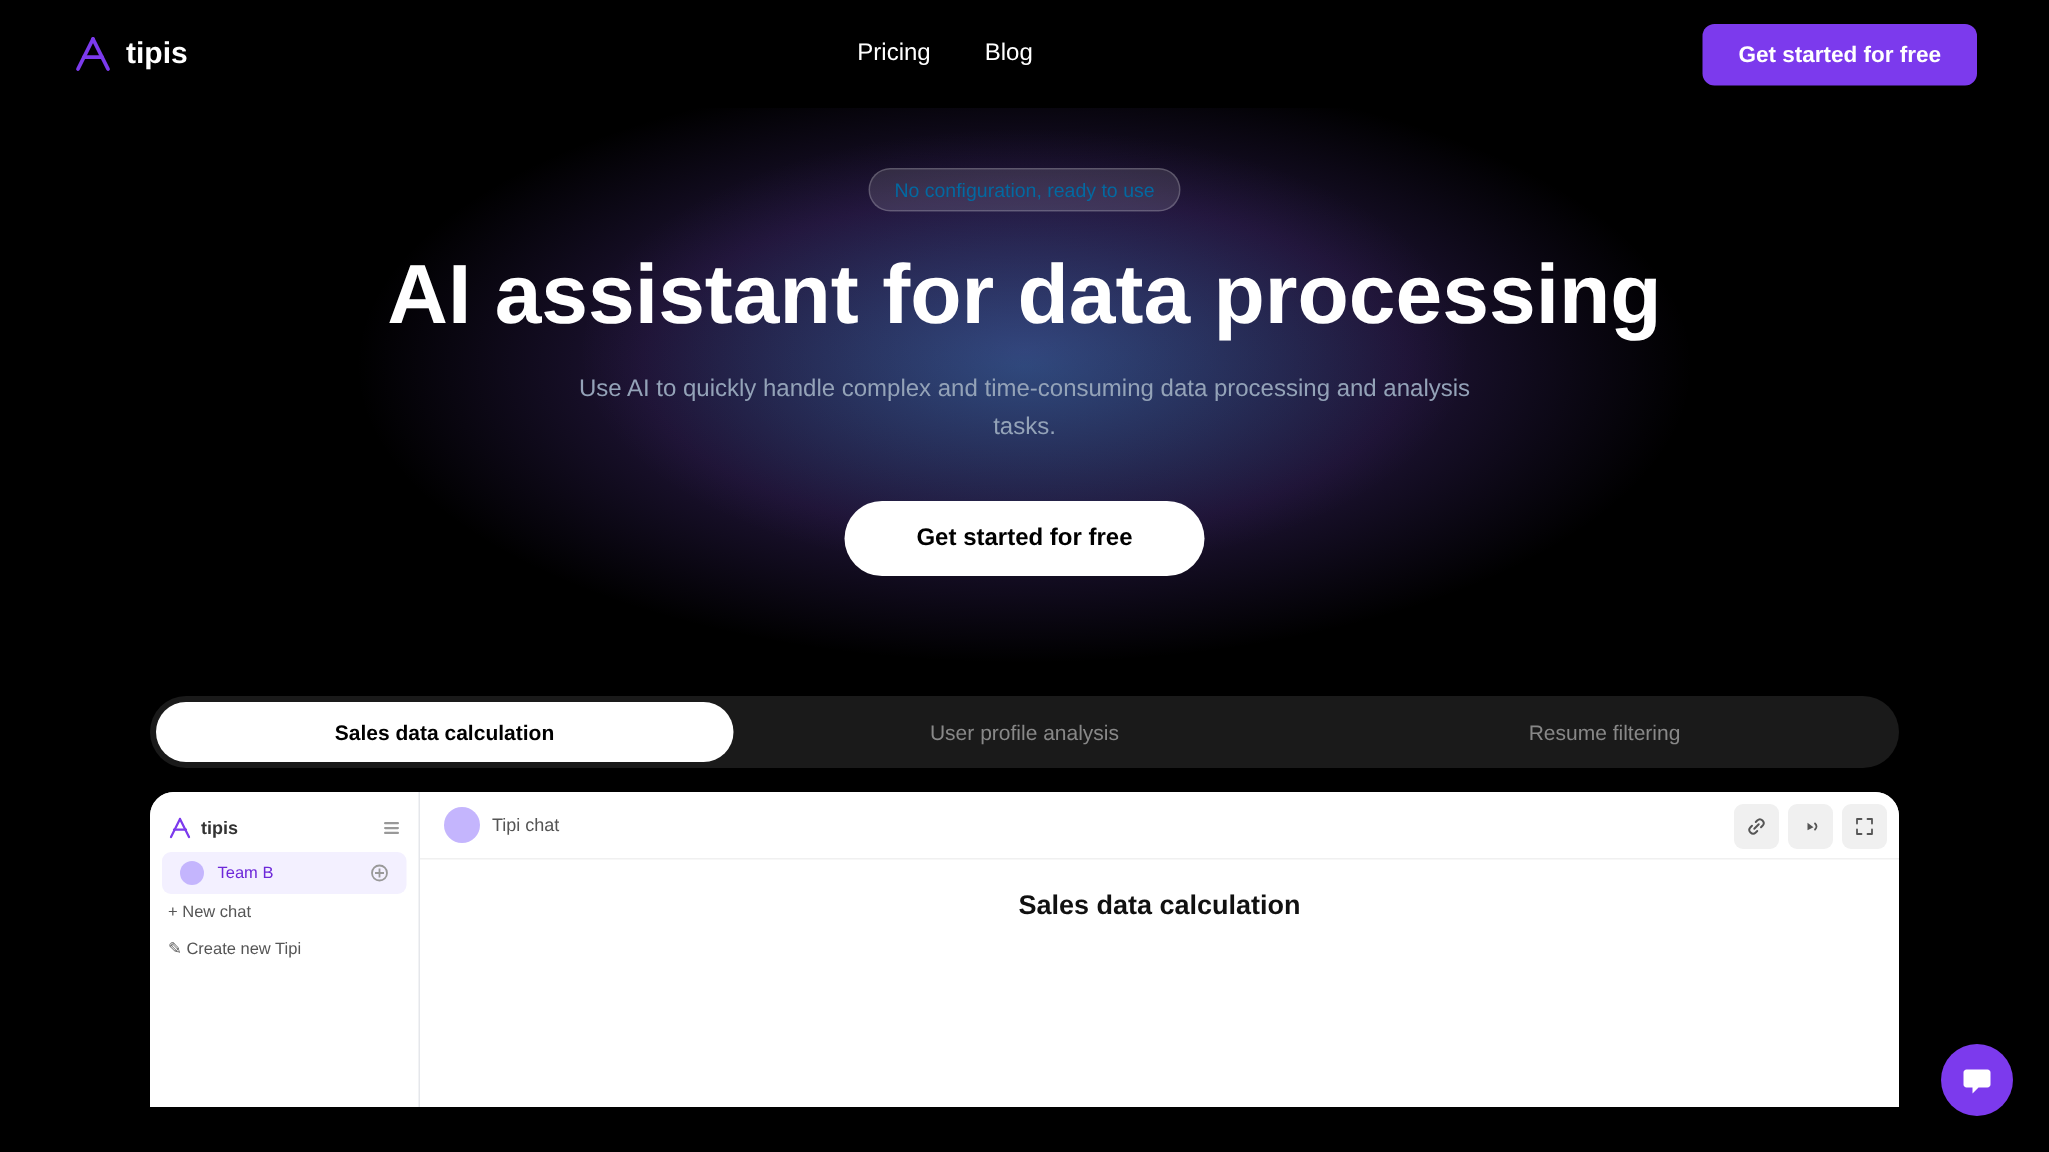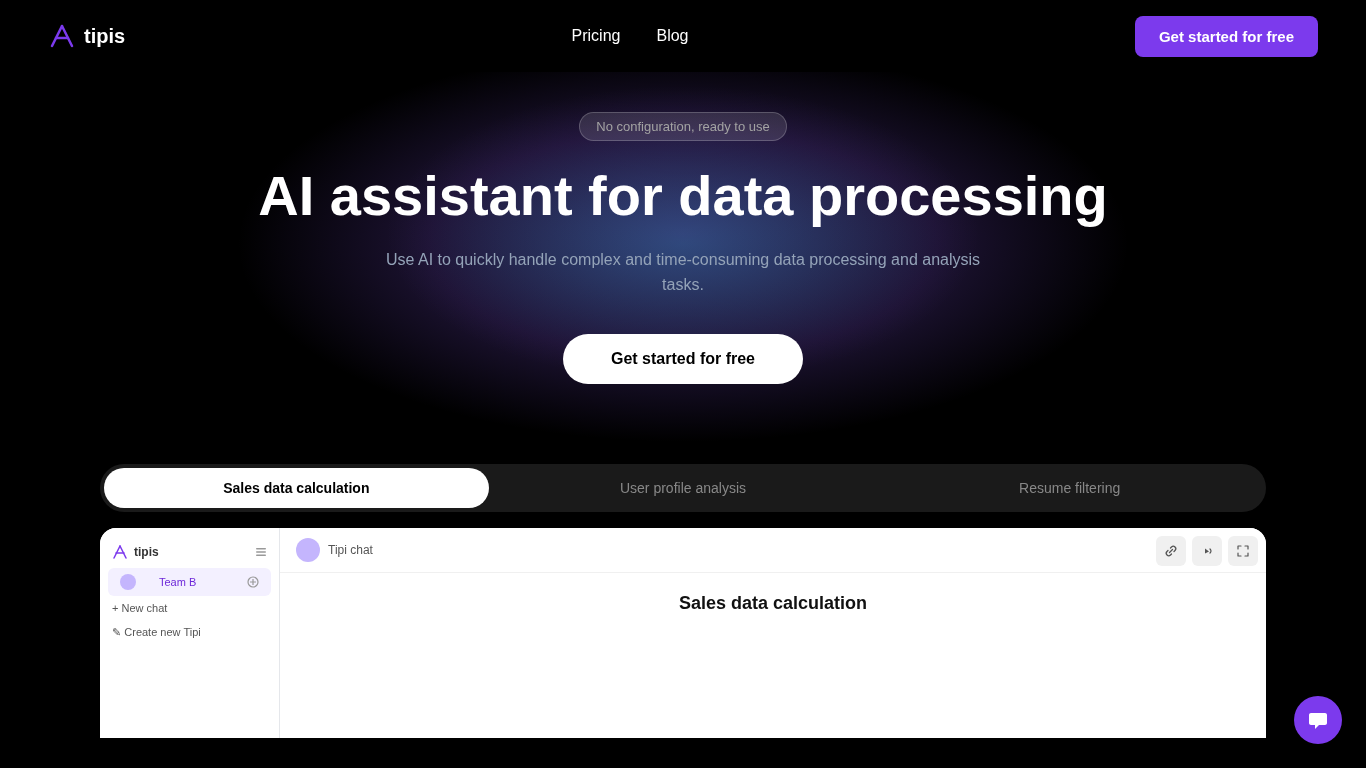--- a/index.html
+++ b/index.html
@@ -91,21 +91,21 @@
       position: relative;
       z-index: 1;
     }
     .badge {
       display: inline-block;
       background: rgba(255,255,255,0.12);
       border: 1px solid rgba(255,255,255,0.2);
       border-radius: 20px;
       padding: 6px 16px;
       font-size: 13px;
-      color: #a3a3a3;
+      color: #0369a1;
       margin-bottom: 24px;
     }
     .hero-title {
       font-size: 56px;
       font-weight: 700;
       line-height: 1.1;
       color: #fff;
       margin-bottom: 20px;
       max-width: 900px;
       margin-left: auto;
@@ -201,21 +201,21 @@
     .demo-logo-icon {
       width: 16px;
       height: 16px;
     }
     .demo-sidebar-item {
       padding: 6px 12px;
       font-size: 11px;
       color: #555;
       display: flex;
       align-items: center;
-      gap: 23px;
+      gap: 9px;
       cursor: pointer;
     }
     .demo-sidebar-item.team {
       background: #f3f0ff;
       border-radius: 6px;
       margin: 0 8px;
       color: #6d28d9;
     }
     .demo-avatar-sm {
       width: 16px;

